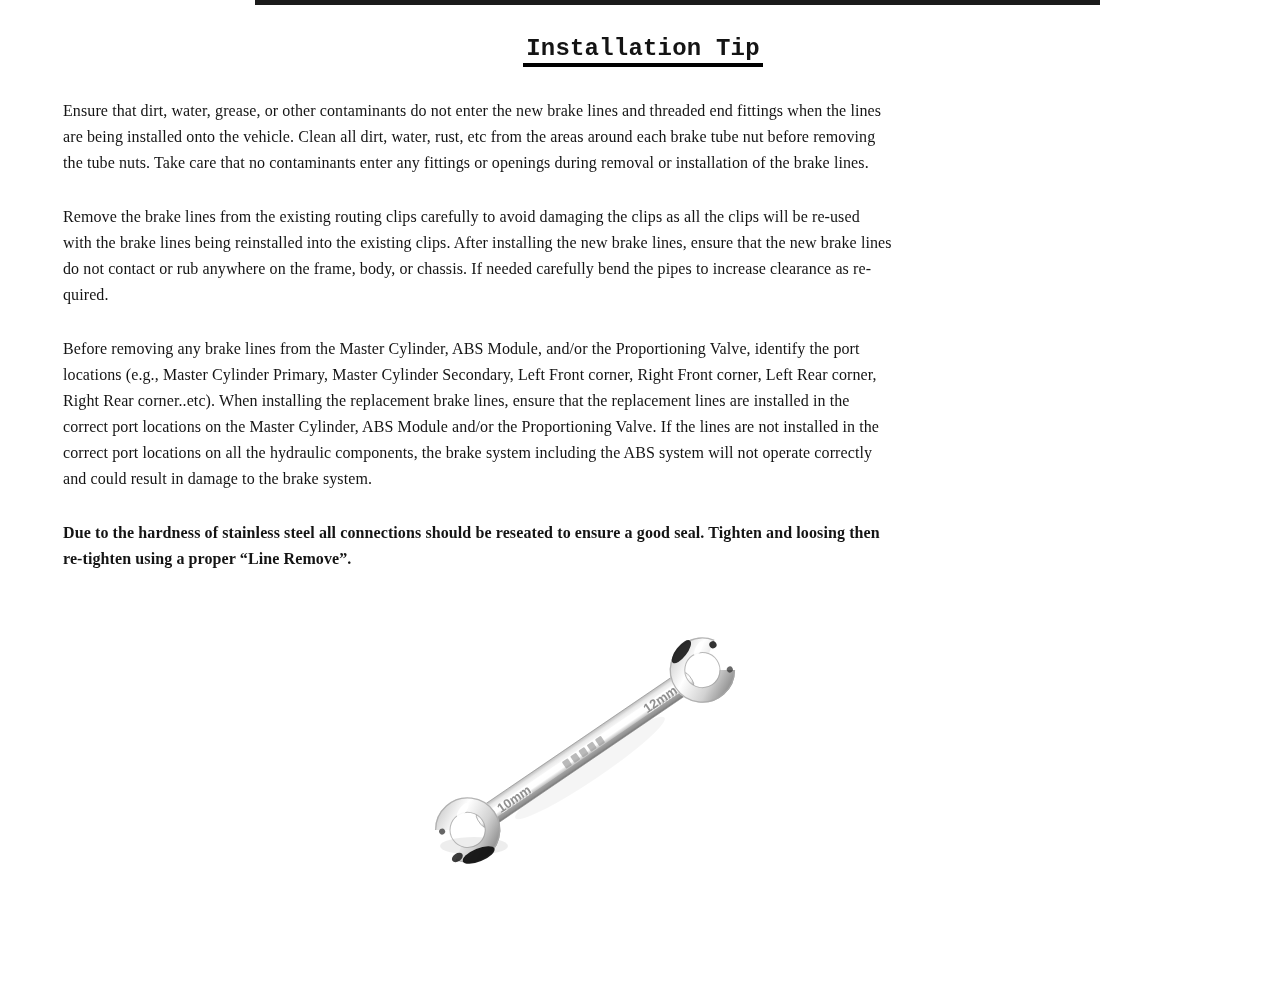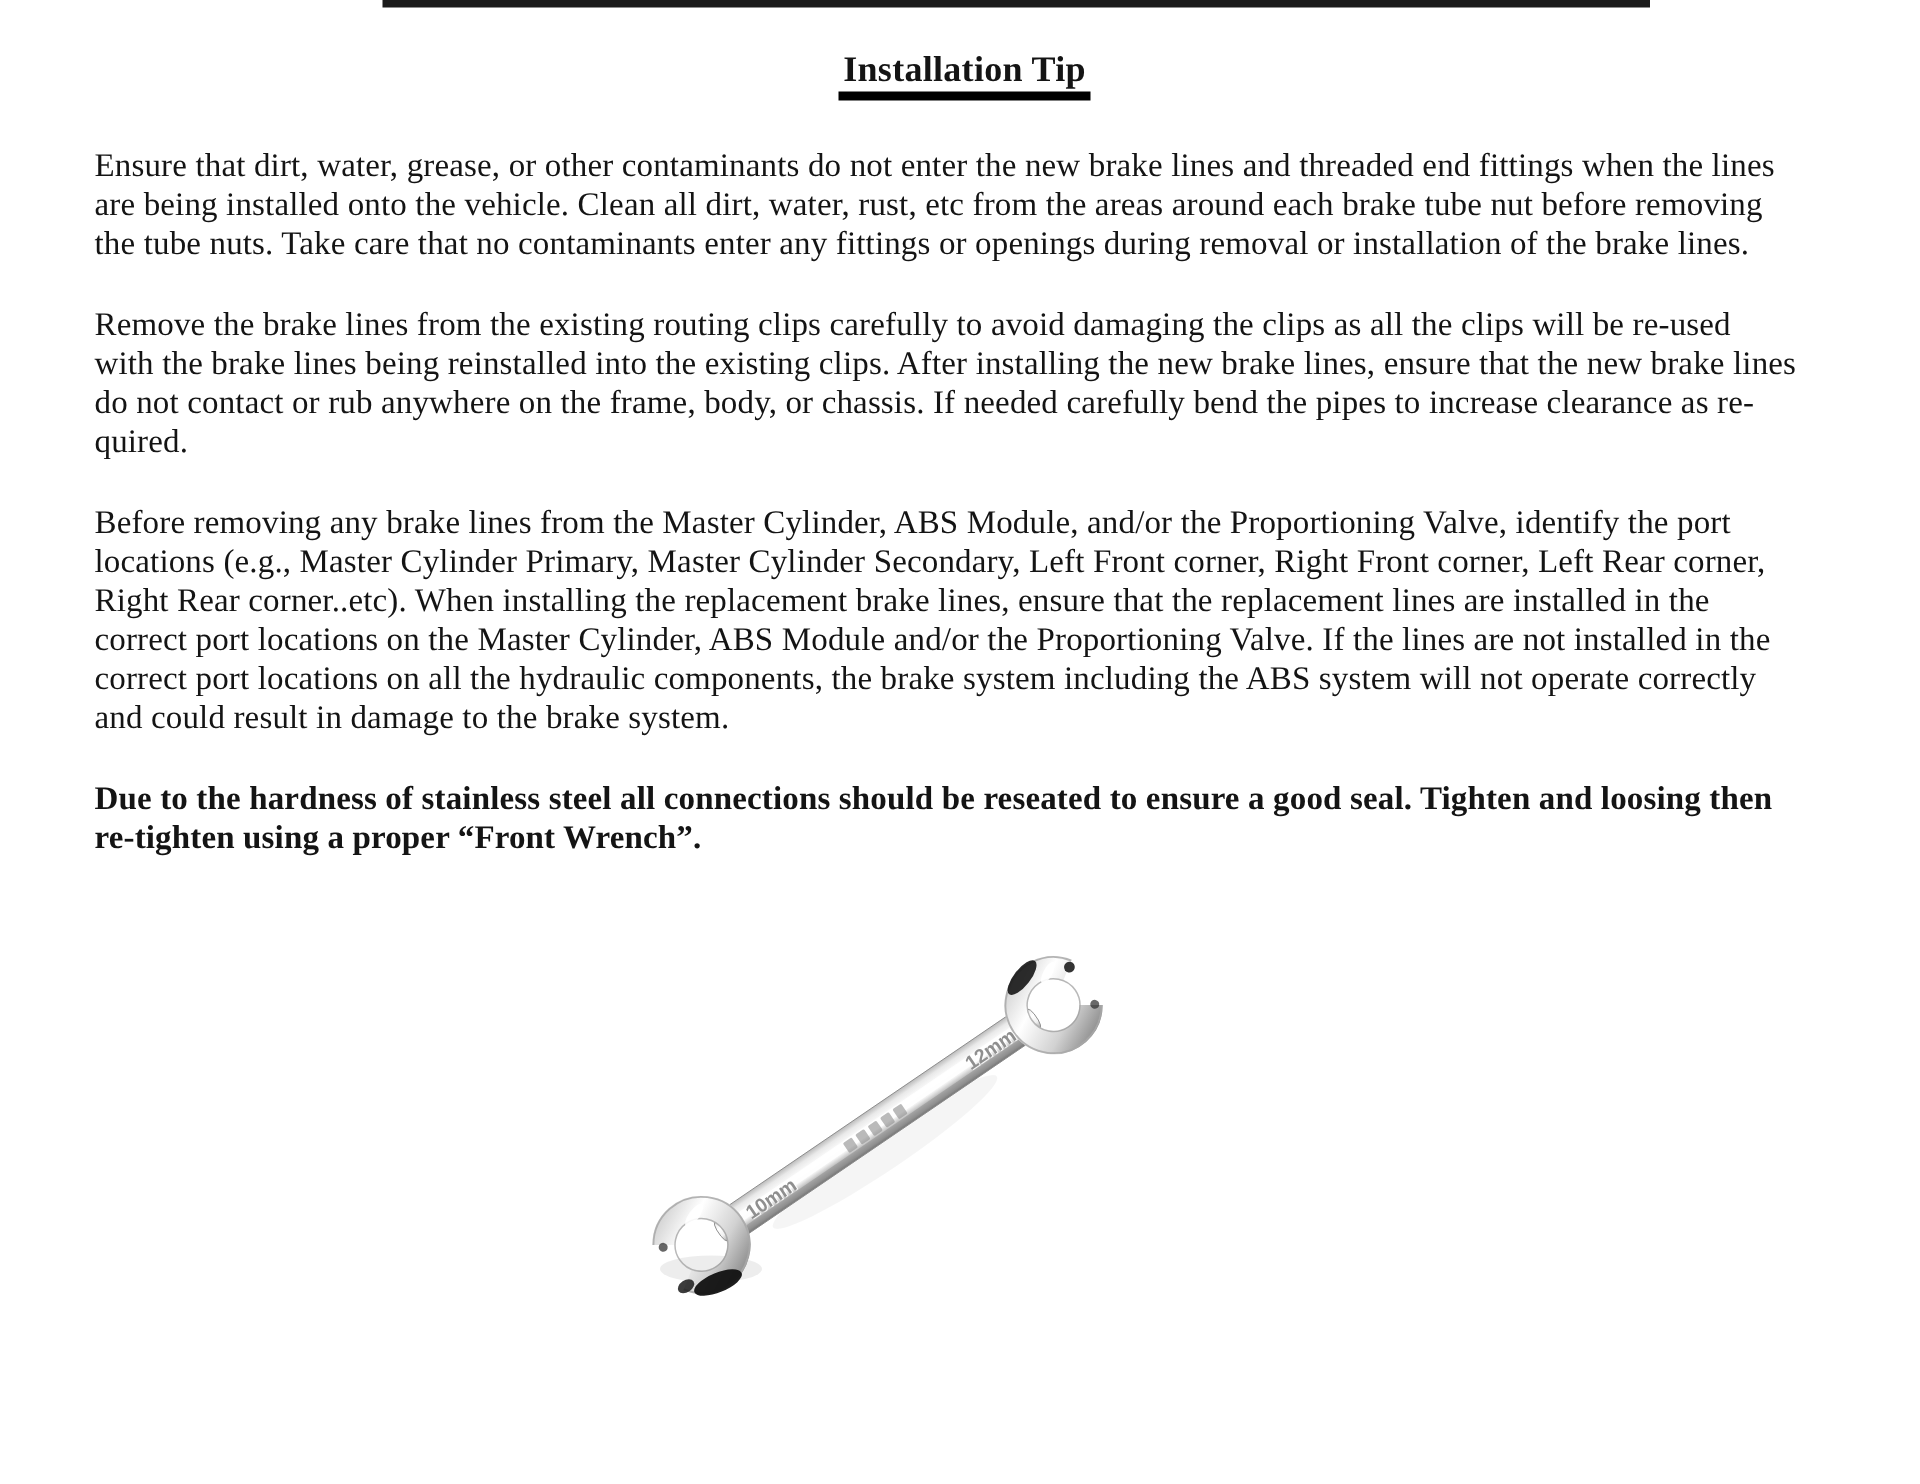--- a/index.html
+++ b/index.html
@@ -17,24 +17,24 @@
     background:#1b1b1b;
   }
   .content {
     position:absolute; left:63px; top:34px; width:1160px;
   }
   .title {
     font-size:24px; font-weight:bold; text-align:center;
     margin:0 0 36px 0; letter-spacing:0.2px;
   }
   .title span {
-    border-bottom:6px solid #000000; padding:0 3px 1px 3px;
+    border-bottom:4px solid #000000; padding:0 3px 1px 3px;font-family:Liberation Mono, monospace;
   }
   .para {
-    font-size:22px; line-height:26px;
+    font-size:16px; line-height:26px;
     letter-spacing:0.1px;
     white-space:pre;
     margin:0 0 28px 0;
   }
   .para.bold { font-weight:bold; }
   .wrench-figure {
     position:absolute; left:420px; top:628px;
     width:345px; height:245px;
   }
 </style>
@@ -55,21 +55,21 @@
 with the brake lines being reinstalled into the existing clips. After installing the new brake lines, ensure that the new brake lines
 do not contact or rub anywhere on the frame, body, or chassis. If needed carefully bend the pipes to increase clearance as re-
 quired.</div>
     <div class="para">Before removing any brake lines from the Master Cylinder, ABS Module, and/or the Proportioning Valve, identify the port
 locations (e.g., Master Cylinder Primary, Master Cylinder Secondary, Left Front corner, Right Front corner, Left Rear corner,
 Right Rear corner..etc). When installing the replacement brake lines, ensure that the replacement lines are installed in the
 correct port locations on the Master Cylinder, ABS Module and/or the Proportioning Valve. If the lines are not installed in the
 correct port locations on all the hydraulic components, the brake system including the ABS system will not operate correctly
 and could result in damage to the brake system.</div>
     <div class="para bold">Due to the hardness of stainless steel all connections should be reseated to ensure a good seal. Tighten and loosing then
-re-tighten using a proper “Front Wrench”.</div>
+re-tighten using a proper “Line Remove”.</div>
   </div>
 
   <div class="wrench-figure">
     <svg width="345" height="245" viewBox="0 0 345 245" xmlns="http://www.w3.org/2000/svg">
       <defs>
         <linearGradient id="shaftGrad" gradientUnits="userSpaceOnUse" x1="0" y1="-12" x2="0" y2="12">
           <stop offset="0" stop-color="#b5b5b5"></stop>
           <stop offset="0.18" stop-color="#e9e9e9"></stop>
           <stop offset="0.42" stop-color="#ffffff"></stop>
           <stop offset="0.62" stop-color="#f0f0f0"></stop>

